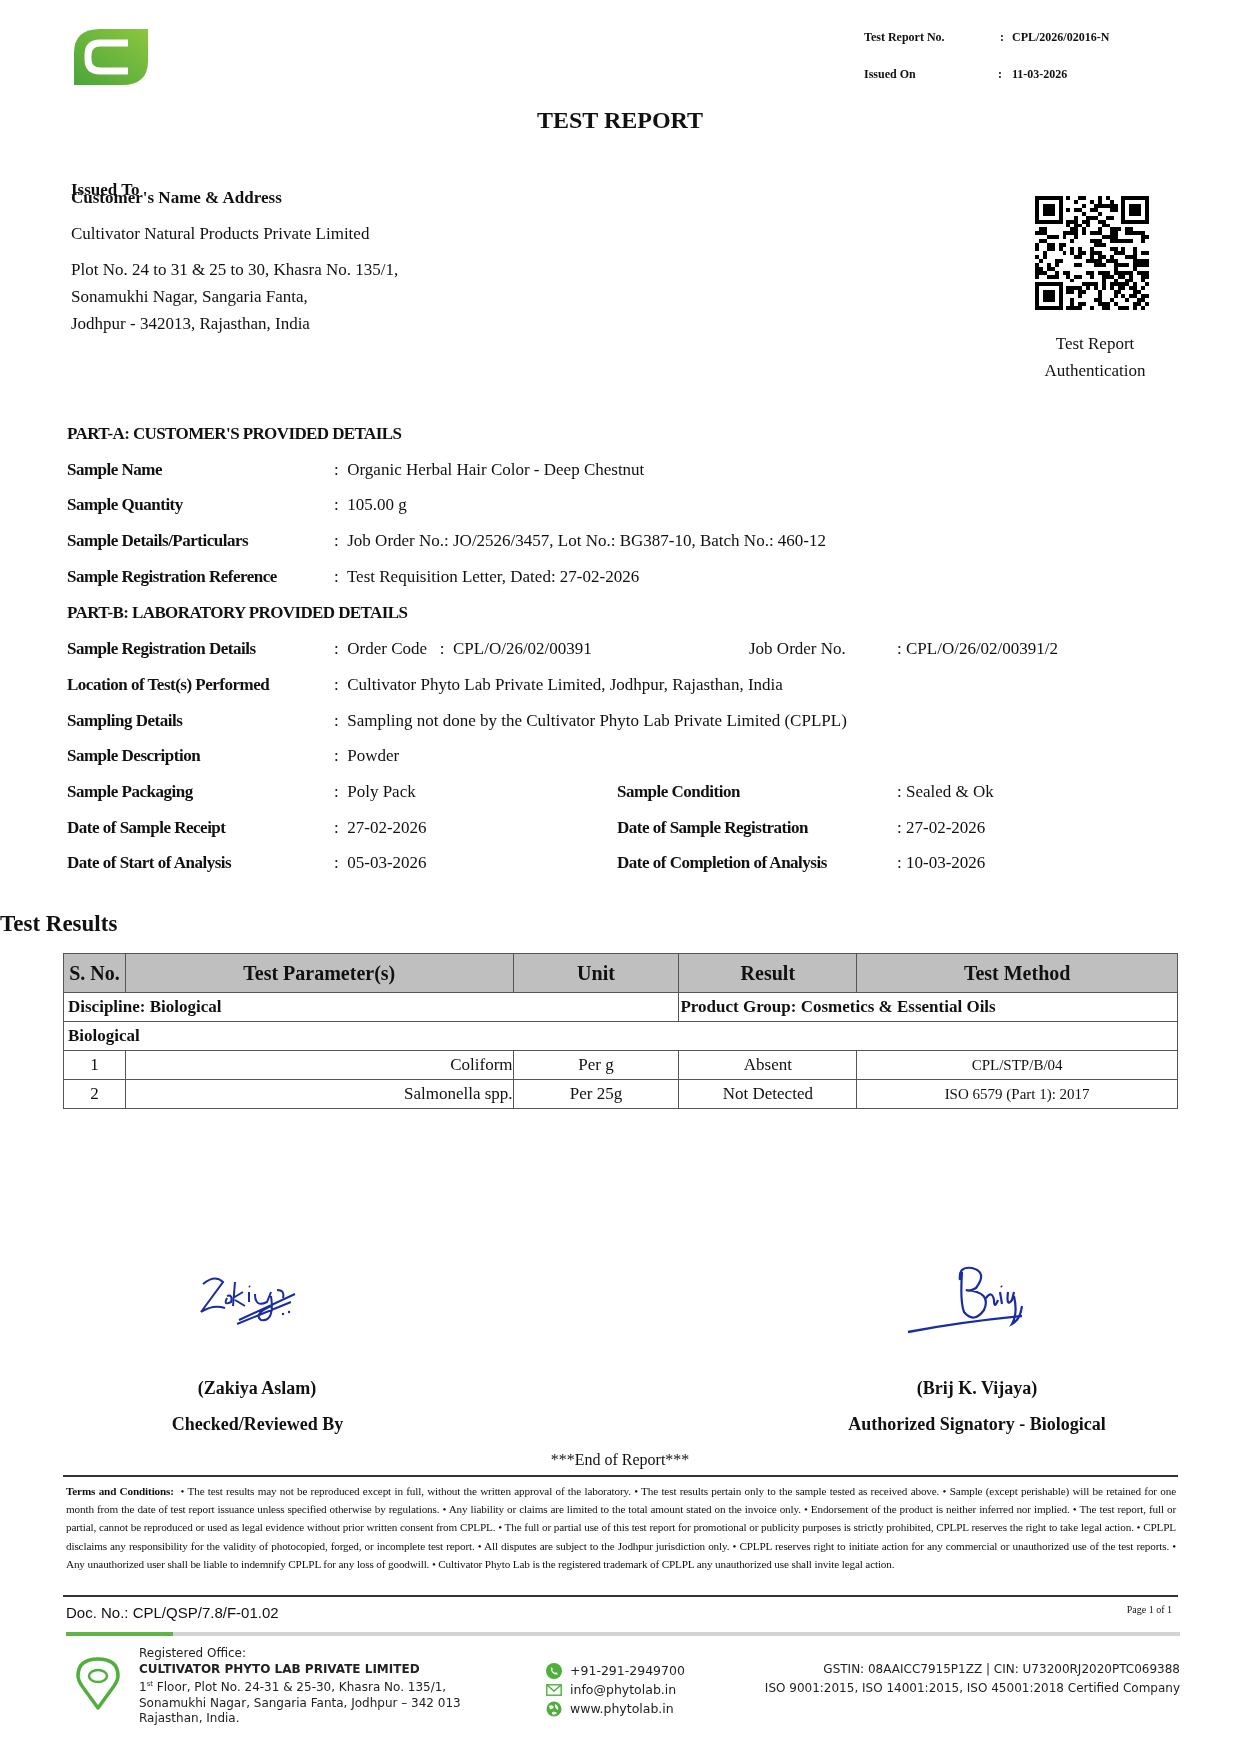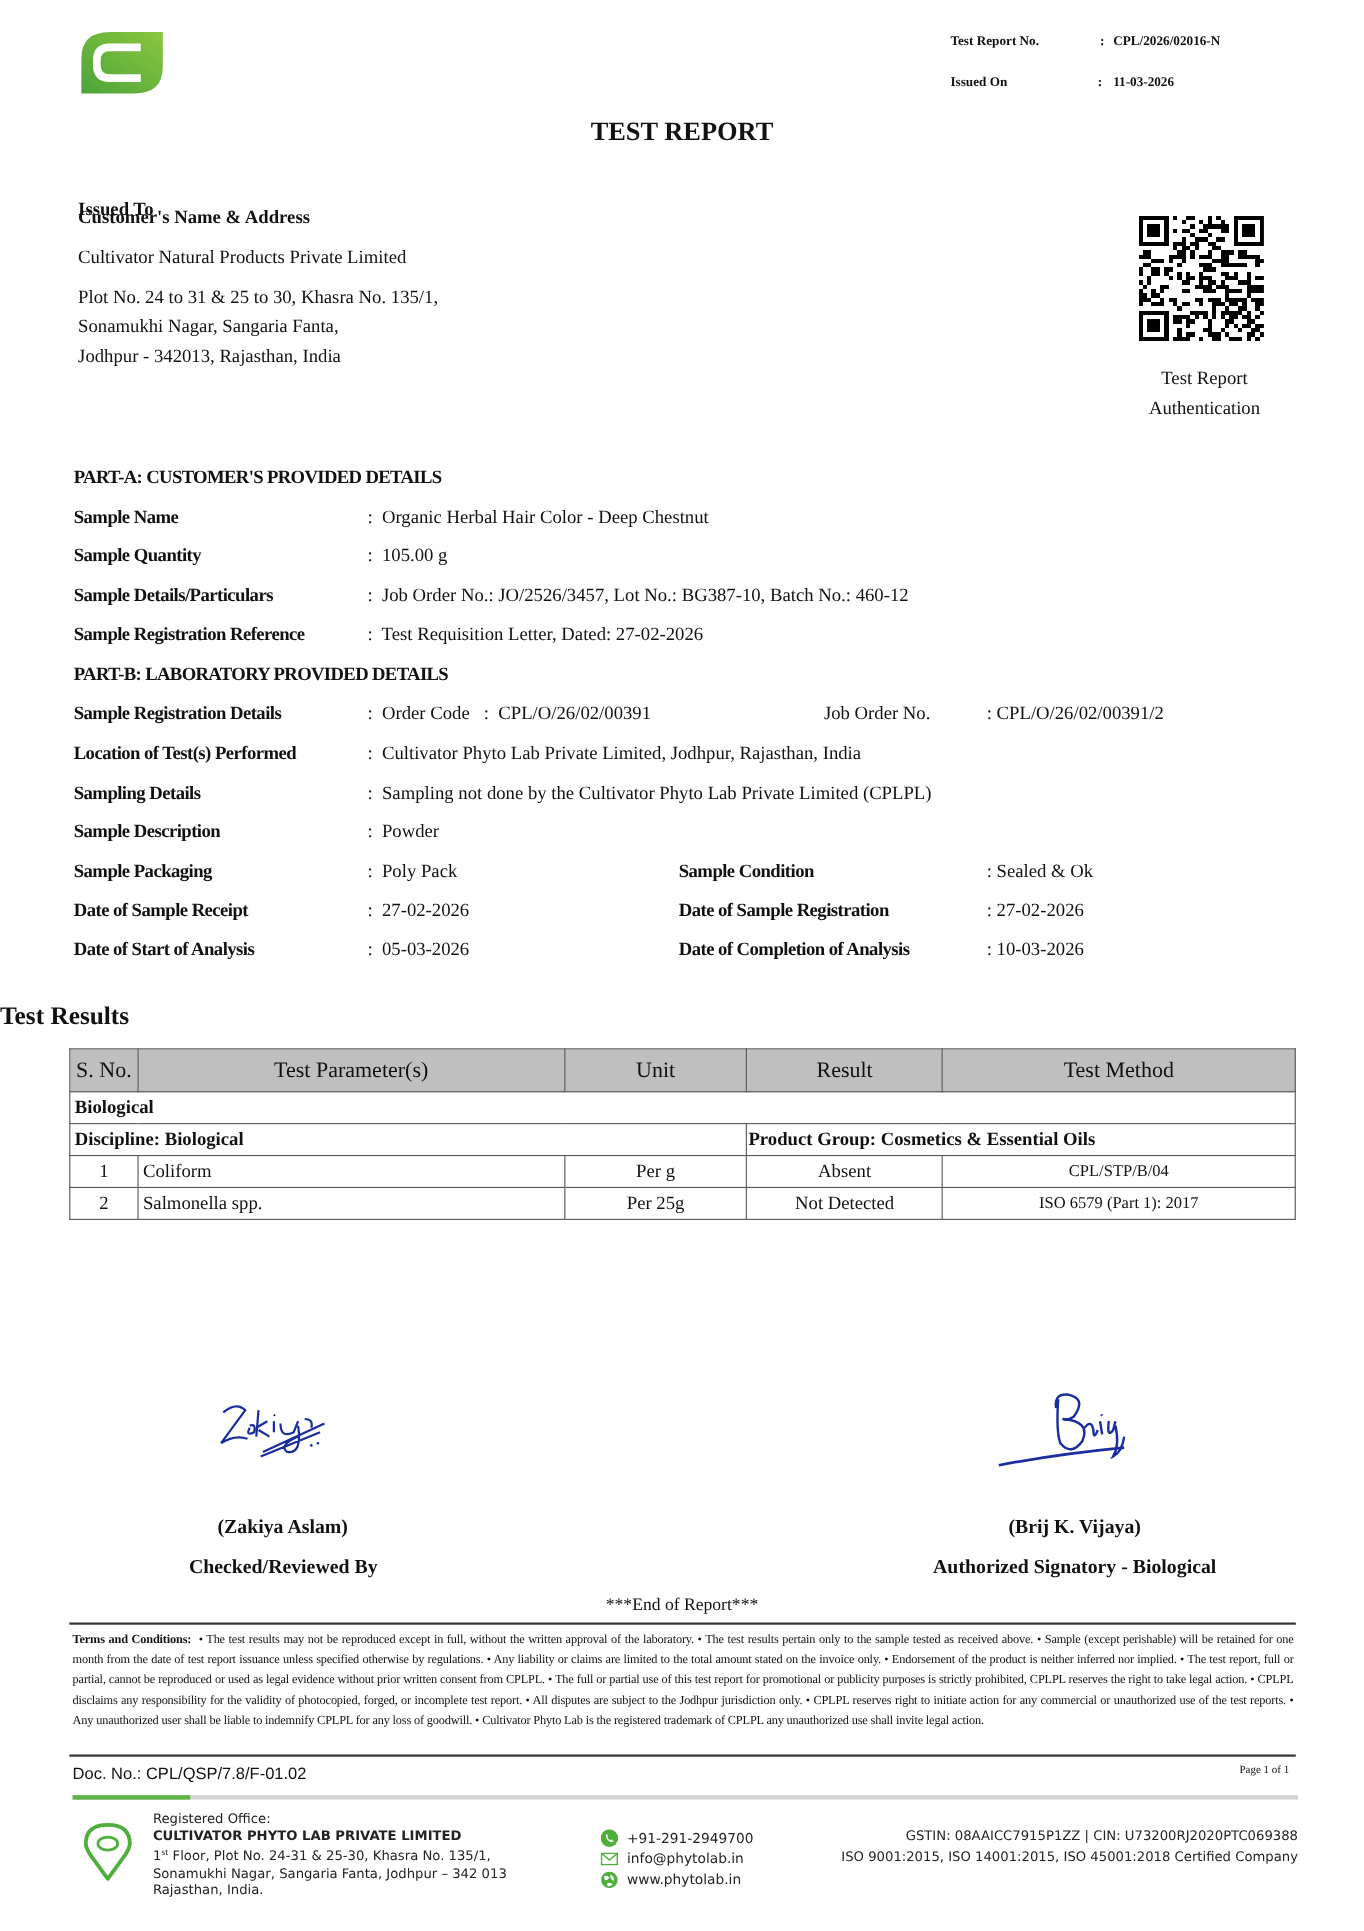--- a/index.html
+++ b/index.html
@@ -31,26 +31,26 @@
     
     .section-head { font-weight: bold; font-size: 17px; letter-spacing: -0.6px; }
     .row-lbl { font-weight: bold; font-size: 17px; letter-spacing: -0.5px; white-space: nowrap; }
     .row-val { font-size: 17px; white-space: nowrap; }
 
     
     .results-title { left: 0; width: 1240px; top: 911px; text-align: left; font-size: 23px; font-weight: bold; }
     table.results { position: absolute; left: 63px; top: 953px; width: 1115px; border-collapse: collapse; font-size: 17px; }
     table.results td, table.results th { border: 1.5px solid #555; }
     table.results th { background: #bfbfbf; font-weight: bold; font-size: 20px; height: 39px; font-weight: normal; }
-    table.results th span { font-weight: normal; }
+    table.results th span { font-weight: bold; }
     table.results td { height: 29px; }
     .row-d td { height: 29px; font-weight: bold; padding-left: 4px; }
     .row-data td { height: 37px; }
     .center { text-align: center; }
-    .left { text-align: left; padding-left: 4px; }
+    .left { text-align: right; padding-left: 4px; }
 
     
     .sig-name { font-size: 18px; font-weight: bold; text-align: center; }
     .sig-role { font-size: 18px; font-weight: bold; text-align: center; }
 
     .end-report { left: 0; width: 1240px; text-align: center; top: 1451px; font-size: 16px; }
     .hr-dark { left: 63px; width: 1115px; height: 2px; background: #333; }
 
     .terms { left: 66px; top: 1482px; width: 1110px; font-size: 11.2px; line-height: 18.2px; text-align: justify; letter-spacing: -0.15px; }
     .terms b { font-weight: bold; }
@@ -554,25 +554,25 @@
   </colgroup>
   <tbody>
       <tr>
     <th><span>S. No.</span></th>
     <th><span>Test Parameter(s)</span></th>
     <th><span>Unit</span></th>
     <th><span>Result</span></th>
     <th><span>Test Method</span></th>
   </tr>
   <tr class="row-d">
-    <td colspan="5">Biological</td>
+    <td colspan="3">Discipline: Biological</td>
+    <td colspan="2" style="padding-left:1px;">Product Group: Cosmetics &amp; Essential Oils</td>
   </tr>
   <tr class="row-d">
-    <td colspan="3">Discipline: Biological</td>
-    <td colspan="2" style="padding-left:1px;">Product Group: Cosmetics &amp; Essential Oils</td>
+    <td colspan="5">Biological</td>
   </tr>
   <tr class="row-data">
     <td class="center">1</td>
     <td class="left">Coliform</td>
     <td class="center">Per g</td>
     <td class="center">Absent</td>
     <td class="center" style="font-size:15px;">CPL/STP/B/04</td>
   </tr>
   <tr class="row-data">
     <td class="center">2</td>

